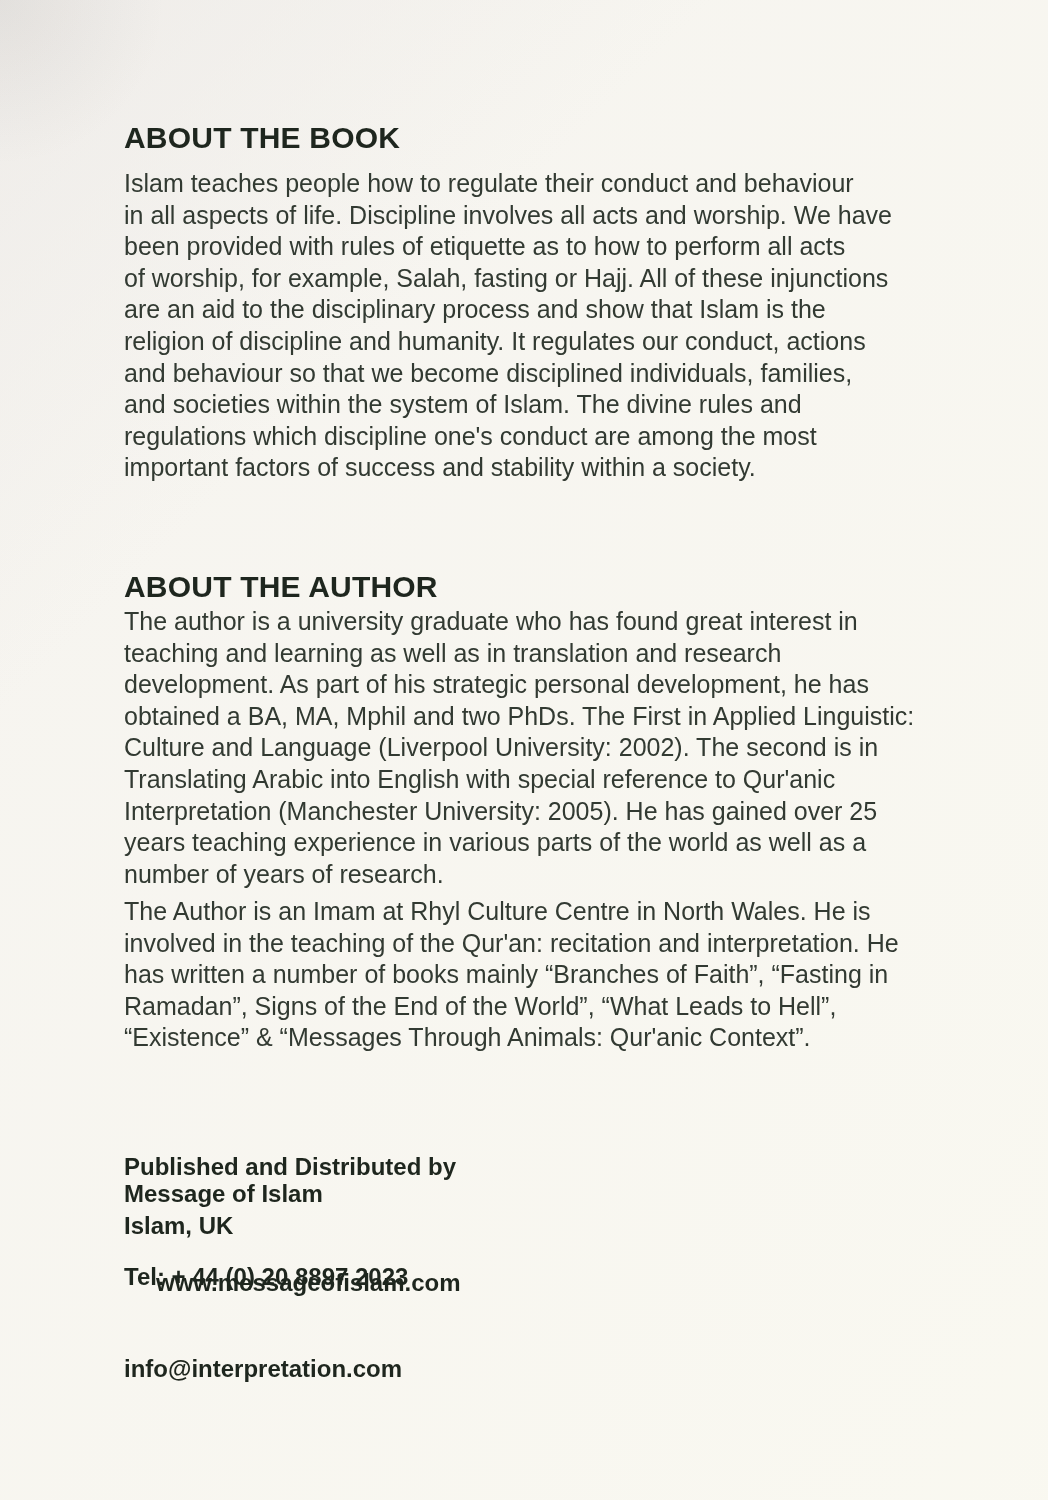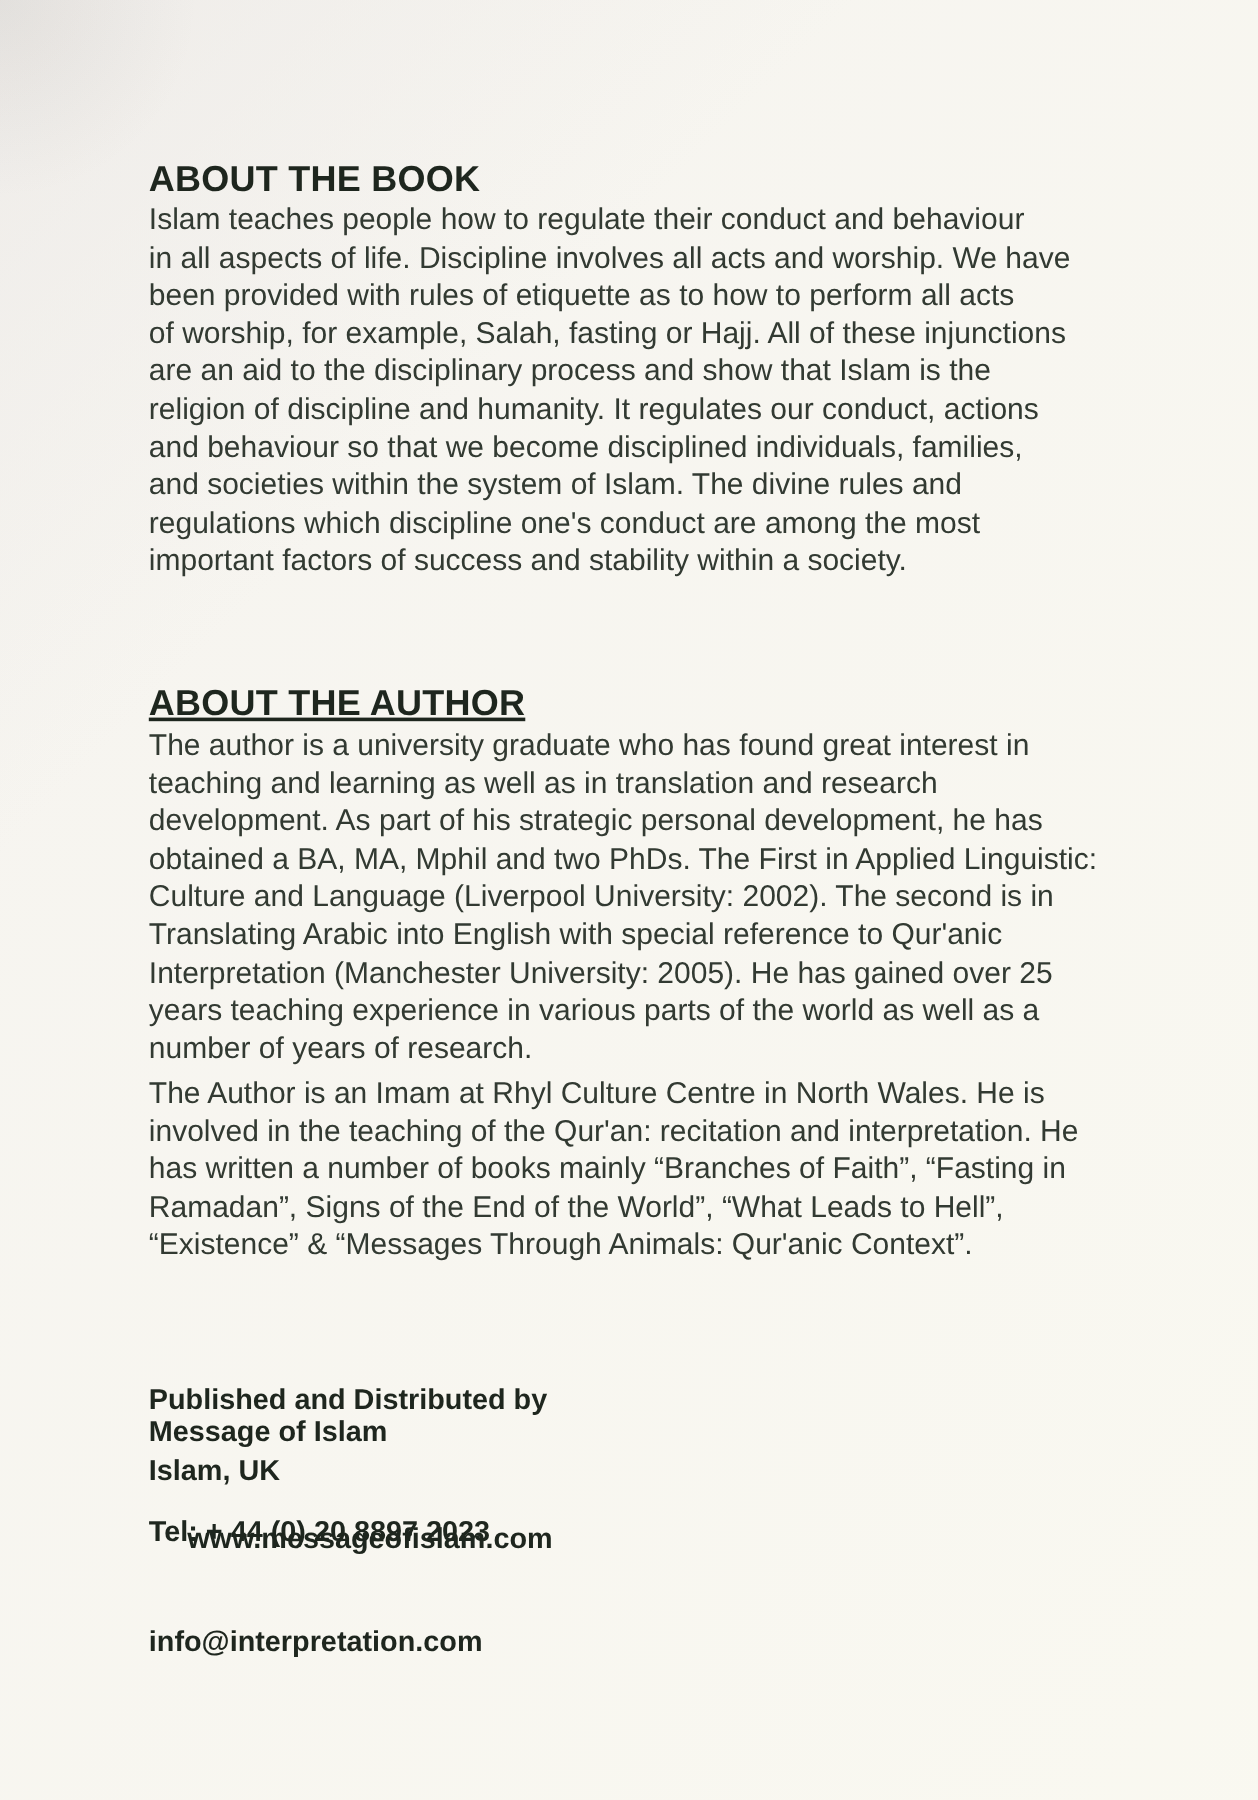--- a/index.html
+++ b/index.html
@@ -30,23 +30,23 @@
   }
   .body-text {
     position: absolute;
     left: 124px;
     margin: 0;
     font-size: 25px;
     line-height: 31.6px;
     white-space: pre;
     color: var(--text, #323a32);
   }
-  #about-book-heading   { top: 133px; }
+  #about-book-heading   { top: 121px; }
   #about-book-body      { top: 168px; }
-  #about-author-heading { top: 570px; text-decoration: underline; }
+  #about-author-heading { top: 570px; }
   #about-author-p1      { top: 606px; }
   #about-author-p2      { top: 896px; }
   .publisher-line {
     position: absolute;
     left: 124px;
     margin: 0;
     font-size: 24px;
     line-height: 31px;
     font-weight: bold;
     white-space: pre;

